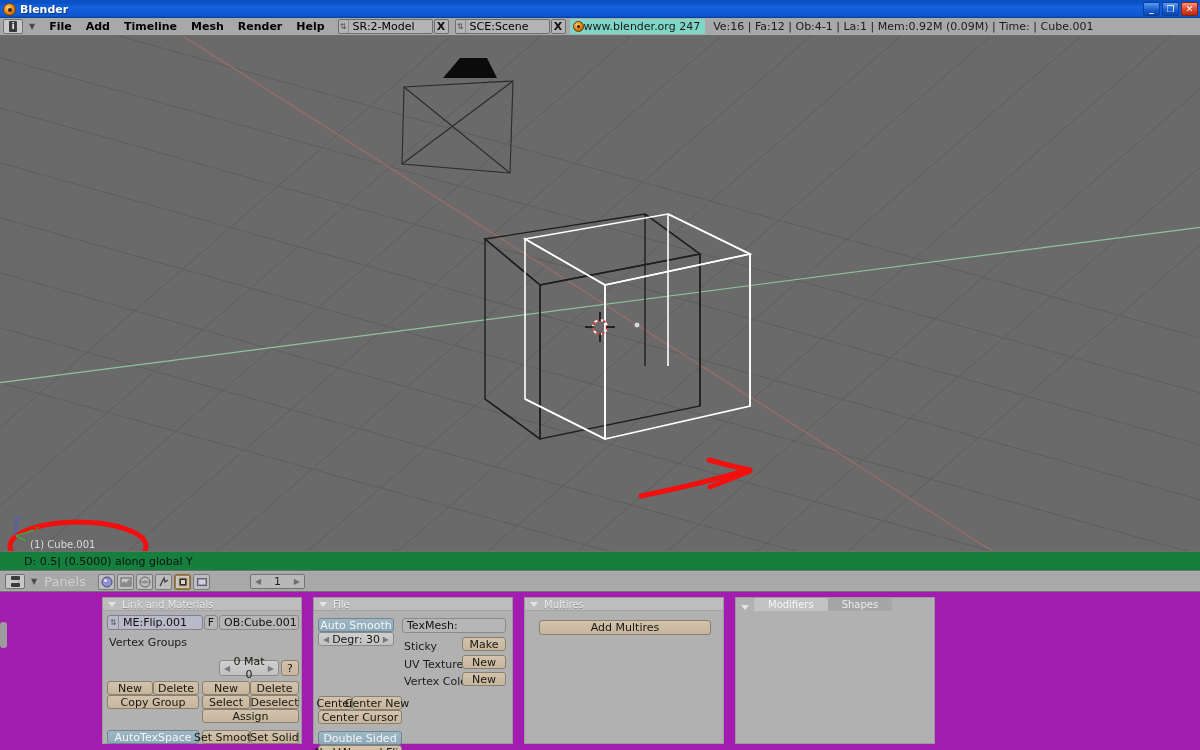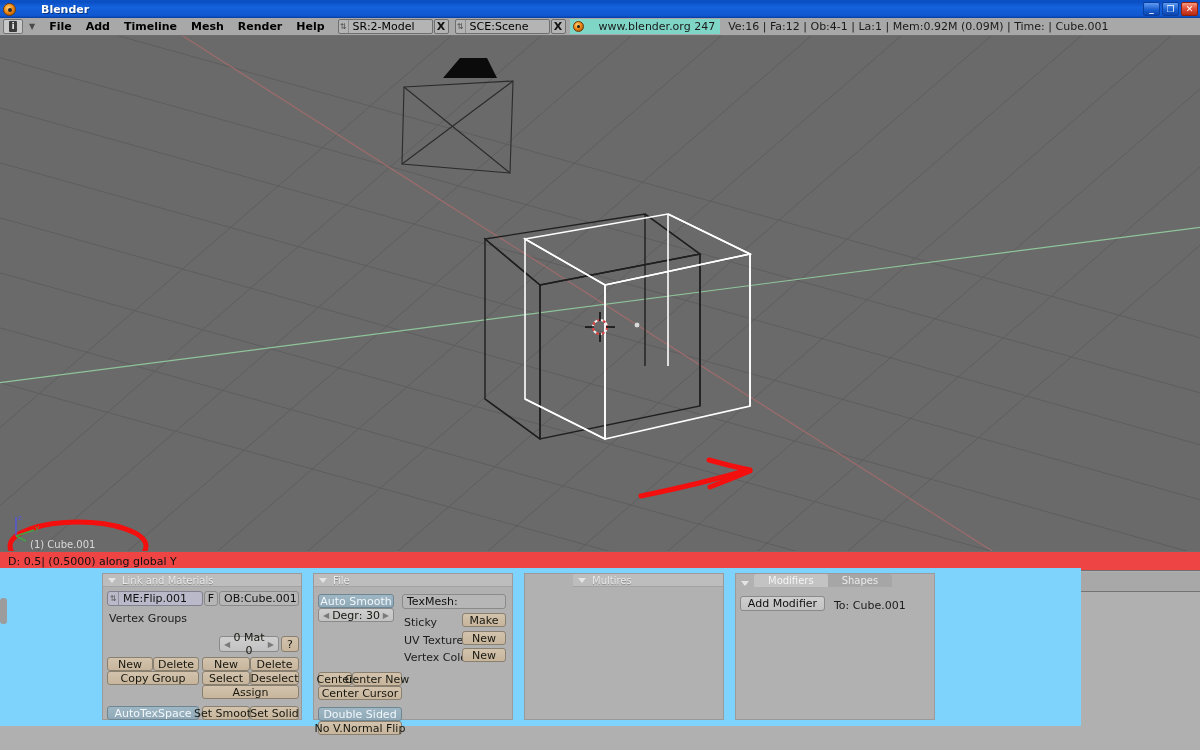--- a/index.html
+++ b/index.html
@@ -8,21 +8,21 @@
     font-family: "DejaVu Sans", "Liberation Sans", sans-serif;
     font-size: 11px;
     background:#b0b0b0;
     -webkit-font-smoothing: none;
   }
 
   
   #titlebar{
     position:absolute; left:0; top:0; width:1200px; height:18px;
     background:linear-gradient(180deg,#0a54c8 0%, #0a4ec1 8%, #1462dd 40%, #0f57cf 88%, #073c9e 100%);
-    display:flex; align-items:center; padding-left:3px;gap:21px;
+    display:flex; align-items:center; padding-left:3px;
   }
   #title-text{ color:#fff; font-weight:bold; font-size:11px; margin-left:4px; text-shadow:1px 1px 0 rgba(0,0,0,.4);}
   .app-logo{
     width:13px;height:13px;border-radius:50%;
     background:radial-gradient(circle at 40% 35%, #ffd37a 0%, #f08a17 45%, #9c4c00 100%);
     border:1px solid #7a3c00; position:relative; flex:none;
   }
   .app-logo::after{content:"";position:absolute;left:4px;top:4px;width:4px;height:4px;border-radius:50%;background:#2a2a2a;}
   #winbtns{ position:absolute; right:2px; top:2px; display:flex; gap:2px; }
   .wbtn{ width:17px;height:14px; border:1px solid #0b3f9e; border-radius:2px;
@@ -50,21 +50,21 @@
     height:15px; background:#b4b4b4; border:1px solid #6e6e6e; border-radius:2px;
     display:flex;align-items:center; font-size:11px; color:#000;
   }
   .field .spin{ width:10px;height:13px;display:flex;align-items:center;justify-content:center;color:#4a4a4a;font-size:8px;border-right:1px solid #8e8e8e;}
   .field .fval{ padding:0 4px; white-space:nowrap; }
   .xbtn{
     width:15px;height:15px;background:#b4b4b4;border:1px solid #6e6e6e;border-radius:2px;
     display:flex;align-items:center;justify-content:center;font-weight:bold;font-size:11px;color:#111;margin-left:1px;
   }
   #weblink{
-    background:#7fd5c6; height:15px; display:flex; align-items:center; gap:15px;
+    background:#7fd5c6; height:15px; display:flex; align-items:center; gap:0;
     padding:0 5px 0 3px; color:#1a1a1a; font-size:11px; margin-left:4px;
   }
   .blender-dot{width:11px;height:11px;border-radius:50%;
     background:radial-gradient(circle at 38% 33%, #ffd37a 0%, #f08a17 45%, #8f4400 100%);
     border:1px solid #6e3500; position:relative;flex:none;}
   .blender-dot::after{content:"";position:absolute;left:3px;top:3px;width:3px;height:3px;border-radius:50%;background:#1d1d1d;}
   #statinfo{ margin-left:8px; color:#1a1a1a; font-size:11px; white-space:nowrap;}
 
   
   #viewport{
@@ -72,22 +72,22 @@
     background:#6a6a6a; overflow:hidden;
   }
   #vp-svg{ position:absolute; left:0; top:0; }
   #obj-label{
     position:absolute; left:30px; top:503px; color:#d8d8d8; font-size:10px;
   }
 
   
   #statusline{
     position:absolute; left:0; top:551px; width:1200px; height:20px;
-    background:#ef4444; border-top:1px solid #6e6e6e; border-bottom:1px solid #6e6e6e;
-    display:flex; align-items:center; padding-left:8px; color:#111; font-size:11px;
+    background:#15803d; border-top:1px solid #6e6e6e; border-bottom:1px solid #6e6e6e;
+    display:flex; align-items:center; padding-left:24px; color:#111; font-size:11px;
   }
 
   
   #btnheader{
     position:absolute; left:0; top:572px; width:1200px; height:20px;
     background:#a8a8a8; border-bottom:1px solid #737373;
     display:flex; align-items:center;
   }
   .bh-iconbtn{
     width:20px;height:15px;margin-left:5px;background:#c8c8c8;border:1px solid #737373;border-radius:2px;
@@ -102,22 +102,22 @@
   }
   .tabicon.active{ border-color:#8a6b3f; background:#c9c9c9; box-shadow:inset 0 0 0 1px #a07c45;}
   #framefield{
     margin-left:40px; width:55px; height:15px; background:#b8b8b8; border:1px solid #737373;border-radius:2px;
     display:flex;align-items:center;justify-content:space-between;padding:0 4px;font-size:11px;color:#222;
   }
   #framefield .ar{ color:#6e6e6e; font-size:8px;}
 
   
   #btnbody{
-    position:absolute; left:0; top:568px; width:1081px; height:158px;
-    background:#7dd3fc;
+    position:absolute; left:0; top:592px; width:1200px; height:158px;
+    background:#a21caf;
   }
   .panel{
     position:absolute; background:#b1b1b1;
     border:1px solid #9a9a9a;
   }
   .panel-hdr{
     height:13px; background:#bdbdbd; border-bottom:1px solid #a3a3a3;
     display:flex; align-items:center; gap:6px; padding-left:5px;
     color:#e9e9e9; font-size:10px; text-shadow:0 1px 0 rgba(0,0,0,.25);
   }
@@ -439,31 +439,30 @@
 
       <div class="bbtn" style="left:4px;  top:85px; width:34px; height:14px;">Center</div>
       <div class="bbtn" style="left:38px; top:85px; width:50px; height:14px;">Center New</div>
       <div class="bbtn" style="left:4px;  top:99px; width:84px; height:14px;">Center Cursor</div>
 
       <div class="bbtn blue" style="left:4px; top:120px; width:84px; height:14px;">Double Sided</div>
       <div class="bbtn" style="left:4px; top:134px; width:84px; height:14px;">No V.Normal Flip</div>
     </div>
   </div>
 
-  <div class="panel" style="left:524px; top:5px; width:200px; height:147px;padding-left:48px;">
+  <div class="panel" style="left:524px; top:5px; width:200px; height:147px;">
     <div class="panel-hdr">
       <div class="tri"></div>
       <span>Multires</span>
+    </div>
+    <div class="panel-body">
+      <div class="bbtn" style="left:14px; top:9px; width:172px; height:15px;">Add Multires</div>
     </div>
   </div>
 
   <div class="panel" style="left:735px; top:5px; width:200px; height:147px; background:#b1b1b1;">
     <div class="tabs-hdr">
       <div class="tri" style="margin:0 5px 1px 5px;"></div>
       <div class="ptab active">Modifiers</div>
       <div class="ptab">Shapes</div>
     </div>
-    <div class="panel-body">
-      <div class="btxt plain" style="left:4px; top:9px; width:85px; height:15px; justify-content:center; background:linear-gradient(180deg,#cfcfcf,#c2c2c2);">Add Modifier</div>
-      <div class="blabel" style="left:98px; top:12px;">To: Cube.001</div>
-    </div>
   </div>
 </div>
 
 </body></html>

